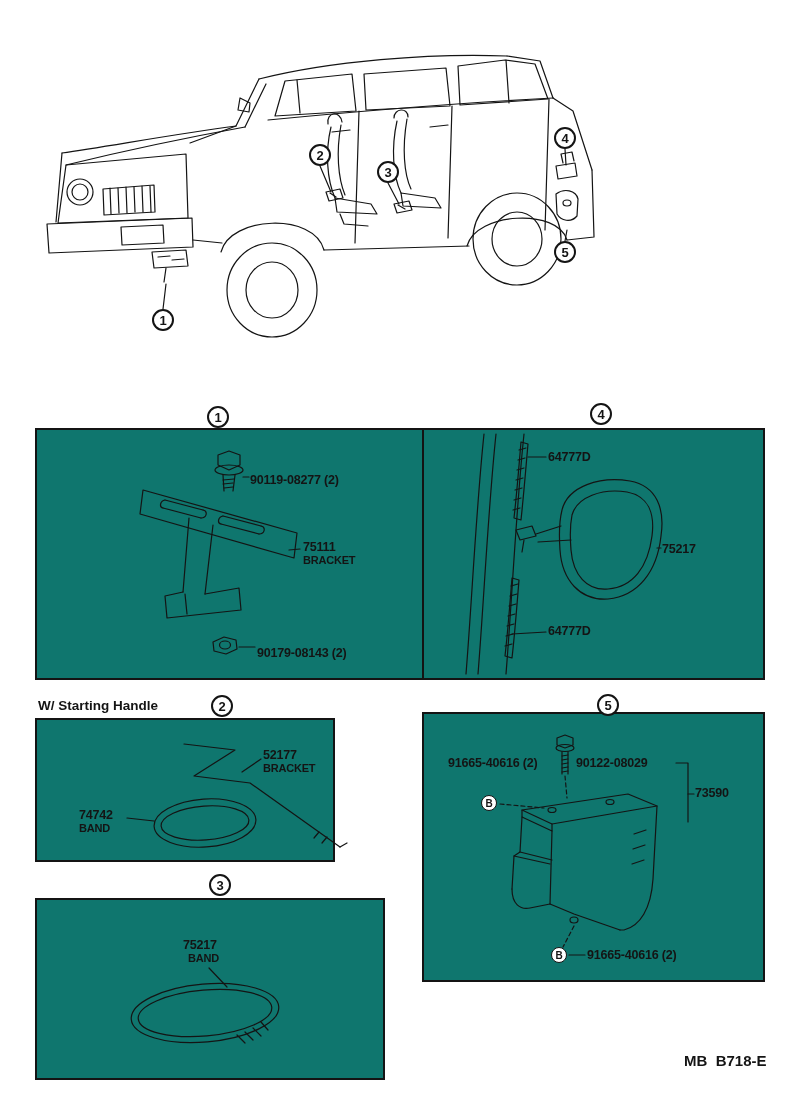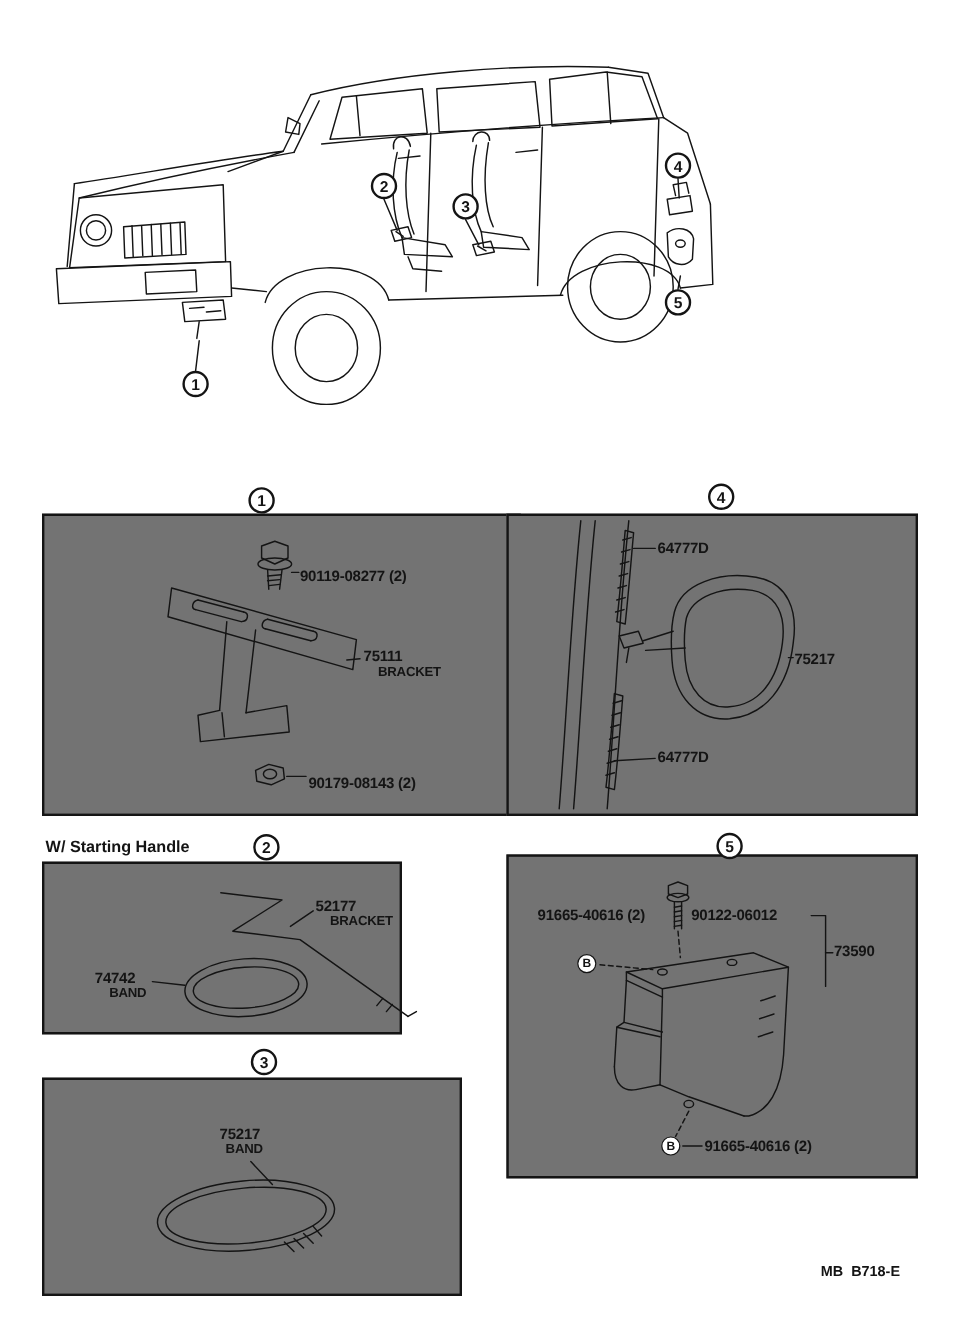--- a/index.html
+++ b/index.html
@@ -1,28 +1,28 @@
 <!DOCTYPE html>
 <html><head>
 <meta charset="utf-8">
 <style>
   * { margin:0; padding:0; box-sizing:border-box; }
   html,body { background:#fff; }
   body { width:800px; height:1106px; font-family:"Liberation Sans", sans-serif; color:#141414; }
   .page { position:relative; width:800px; height:1106px; background:#fff; overflow:hidden; }
-  .box { position:absolute; border:2px solid #141414; background:#737373; }
+  .box { position:absolute; border:2px solid #141414; background:#0f766e; }
   .callout {
     position:absolute; width:22px; height:22px; border:2px solid #141414; border-radius:50%;
     display:flex; align-items:center; justify-content:center;
     font-size:13px; font-weight:bold; background:#fff; z-index:5;
   }
   .lbl { position:absolute; font-size:12.5px; font-weight:bold; white-space:nowrap; letter-spacing:-0.2px; line-height:1.15; z-index:4; }
-  .lbl .sub { display:block; font-size:11px;margin-left:12px; }
+  .lbl .sub { display:block; font-size:11px; }
   .note { position:absolute; font-size:13.5px; font-weight:bold; z-index:4;text-align:right; }
-  .footer-code { position:absolute; font-size:12px; font-weight:bold; white-space:pre; z-index:4; }
+  .footer-code { position:absolute; font-size:15px; font-weight:bold; white-space:pre; z-index:4; }
   .circ-letter {
     position:absolute; width:16px; height:16px; border:1.5px solid #141414; border-radius:50%;
     display:flex; align-items:center; justify-content:center;
     font-size:10px; font-weight:bold; background:#fff; z-index:4;
   }
   svg.art { position:absolute; left:0; top:0; }
   .stroke, .stroke path, .stroke ellipse, .stroke circle, .stroke rect {
     fill:none; stroke:#141414; stroke-width:1.2; stroke-linecap:round; stroke-linejoin:round;
   }
 </style>
@@ -255,21 +255,21 @@
         <path d="M98,103 L96,138 L90,142 L88,175"></path>
         <path d="M88,175 C88,190 96,196 106,194 L126,190"></path>
         <path d="M96,138 L128,146 M90,142 L126,150"></path>
         <path d="M233,92 L229,165 C227,195 216,212 200,216 L196,216"></path>
         <path d="M126,190 L150,200 L196,216"></path>
         <path d="M210,120 L222,116 M209,135 L221,131 M208,150 L220,146"></path>
         <ellipse cx="150" cy="206" rx="4" ry="3"></ellipse>
       </g>
     </svg>
     <span class="lbl" style="left:24px;top:42px">91665-40616 (2)</span>
-    <span class="lbl" style="left:152px;top:42px">90122-06012</span>
+    <span class="lbl" style="left:152px;top:42px">90122-08029</span>
     <span class="lbl" style="left:271px;top:72px">73590</span>
     <span class="lbl" style="left:163px;top:234px">91665-40616 (2)</span>
     <div class="circ-letter" style="left:57px;top:81px">B</div>
     <div class="circ-letter" style="left:127px;top:233px">B</div>
   </div>
 
   <div class="box" style="left:35px;top:898px;width:350px;height:182px">
     <svg class="art stroke" width="346" height="178" viewBox="0 0 346 178">
       <g>
         <ellipse cx="168" cy="113" rx="74" ry="29" transform="rotate(-5 168 113)"></ellipse>

